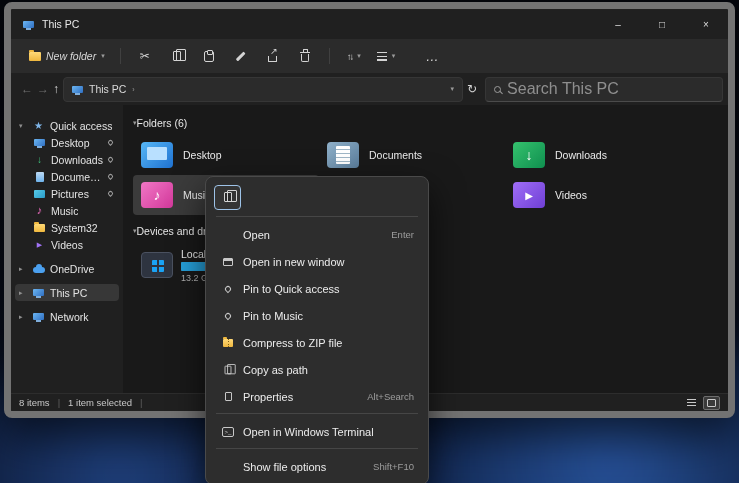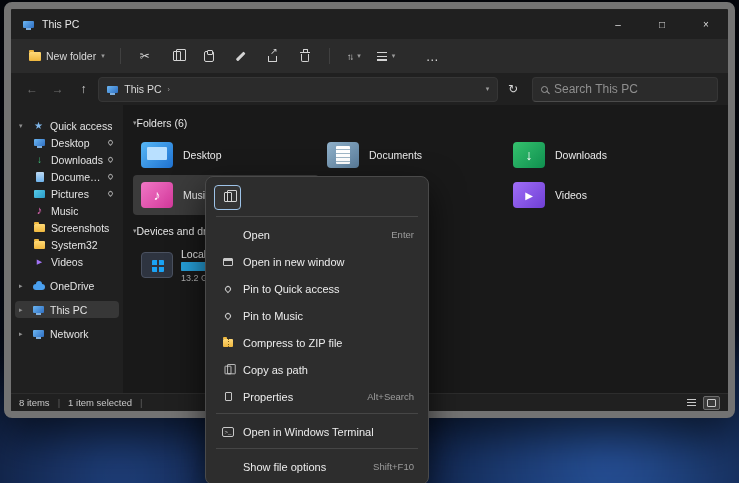--- a/index.html
+++ b/index.html
@@ -24,21 +24,21 @@
   .titlebar{position:absolute;left:0;top:0;right:0;height:30px;display:flex;align-items:center;padding-left:12px;color:#e8e8e8;}
   .titlebar .ttext{font-size:10.5px;margin-left:8px;}
   .wcontrols{margin-left:auto;display:flex;height:100%;}
   .wbtn{width:44px;height:100%;display:flex;align-items:center;justify-content:center;font-size:10px;color:#dcdcdc;}
   .mini-mon{position:relative;width:11px;height:7px;border-radius:1px;background:linear-gradient(135deg,#6cb6f2,#2f6fc2);flex:none;}
   .mini-mon::after{content:"";position:absolute;left:3px;bottom:-2px;width:5px;height:2px;background:#7fae dc;}
   .mini-mon::after{content:"";position:absolute;left:3px;bottom:-2px;width:5px;height:2px;background:#7faedc;}
 
   
   .commandbar{position:absolute;left:0;top:30px;right:0;height:34px;background:#2b2b2b;display:flex;align-items:center;padding:0 12px;gap:2px;}
-  .tbtn{height:26px;min-width:30px;border-radius:4px;display:flex;align-items:center;justify-content:center;gap:5px;color:#d8d8d8;font-size:10.5px;padding:0 6px;}
+  .tbtn{height:26px;min-width:30px;border-radius:4px;display:flex;align-items:center;justify-content:center;gap:5px;color:#d8d8d8;font-size:10.5px;padding:0 6px;font-style:italic;}
   .vsep{width:1px;height:16px;background:#404040;margin:0 7px;flex:none;}
   .chev{font-size:7px;color:#9a9a9a;}
   .glyph{font-size:12px;line-height:1;}
   .ic-folder{position:relative;width:12px;height:9px;background:linear-gradient(#ffd978,#efb73e);border-radius:1px;flex:none;}
   .ic-folder::before{content:"";position:absolute;top:-2px;left:0;width:5px;height:2px;background:#efb73e;border-radius:1px 1px 0 0;}
   .ic-copy{position:relative;z-index:0;width:8px;height:10px;border:1px solid #d4d4d4;border-radius:1px;background:#2b2b2b;flex:none;}
   .ic-copy::before{content:"";position:absolute;top:-3px;left:2px;width:8px;height:10px;border:1px solid #d4d4d4;border-radius:1px;z-index:-1;}
   .ic-paste{position:relative;width:10px;height:11px;border:1px solid #d4d4d4;border-radius:2px;flex:none;}
   .ic-paste::before{content:"";position:absolute;top:-2px;left:2px;width:4px;height:3px;background:#2b2b2b;border:1px solid #d4d4d4;border-radius:1px;}
   .ic-pencil{width:11px;height:2.5px;background:#d4d4d4;border-radius:1px;transform:rotate(-45deg);flex:none;}
@@ -52,21 +52,21 @@
   .ic-more{font-size:13px;color:#d8d8d8;}
 
   
   .navbar{position:absolute;left:0;top:64px;right:0;height:32px;display:flex;align-items:center;padding:0 10px;gap:4px;}
   .nbtn{width:24px;height:24px;display:flex;align-items:center;justify-content:center;font-size:12px;border-radius:4px;}
   .nbtn.dim{color:#6f6f6f;}
   .nbtn.lit{color:#d6d6d6;}
   .breadcrumb{flex:none;width:400px;height:25px;background:#2b2b2b;border:1px solid #363636;border-radius:4px;display:flex;align-items:center;padding:0 8px;gap:6px;color:#d9d9d9;font-size:10.5px;}
   .bc-dd{margin-left:auto;}
   .searchbox{margin-left:4px;flex:1;height:25px;background:#2b2b2b;border:1px solid #363636;border-bottom:1px solid #4b4b4b;border-radius:4px;display:flex;align-items:center;padding:0 8px;gap:6px;}
-  .searchbox input{flex:1;background:transparent;border:none;outline:none;color:#cfcfcf;font-size:12px;font-family:inherit;}
+  .searchbox input{flex:1;background:transparent;border:none;outline:none;color:#cfcfcf;font-size:16px;font-family:inherit;}
   .searchbox input::placeholder{color:#8f8f8f;}
   .ic-mag{position:relative;width:7px;height:7px;border:1.4px solid #9a9a9a;border-radius:50%;flex:none;}
   .ic-mag::after{content:"";position:absolute;right:-3px;bottom:-1.5px;width:4px;height:1.4px;background:#9a9a9a;transform:rotate(45deg);}
 
   
   .wbody{position:absolute;left:0;top:96px;right:0;bottom:18px;background:#191919;}
   .sidebar{position:absolute;left:0;top:0;bottom:0;width:112px;background:#202020;padding-top:12px;overflow:hidden;}
   .srow{display:flex;align-items:center;gap:5px;height:17px;margin:0 4px;padding:0 4px;border-radius:4px;font-size:10.5px;color:#e3e3e3;white-space:nowrap;}
   .srow.child{padding-left:18px;}
   .srow.gap{margin-top:7px;}
@@ -260,26 +260,20 @@
       <div class="srow child">
         <span class="sic">
             <span class="g-note">♪</span>
           </span>
         <span class="slabel">Music</span>
       </div>
       <div class="srow child">
         <span class="sic">
             <span class="mini-folder"></span>
           </span>
-        <span class="slabel">Screenshots</span>
-      </div>
-      <div class="srow child">
-        <span class="sic">
-            <span class="mini-folder"></span>
-          </span>
         <span class="slabel">System32</span>
       </div>
       <div class="srow child">
         <span class="sic">
             <span class="g-play">▶</span>
           </span>
         <span class="slabel">Videos</span>
       </div>
       <div class="srow gap">
         <span class="chev">▸</span>

